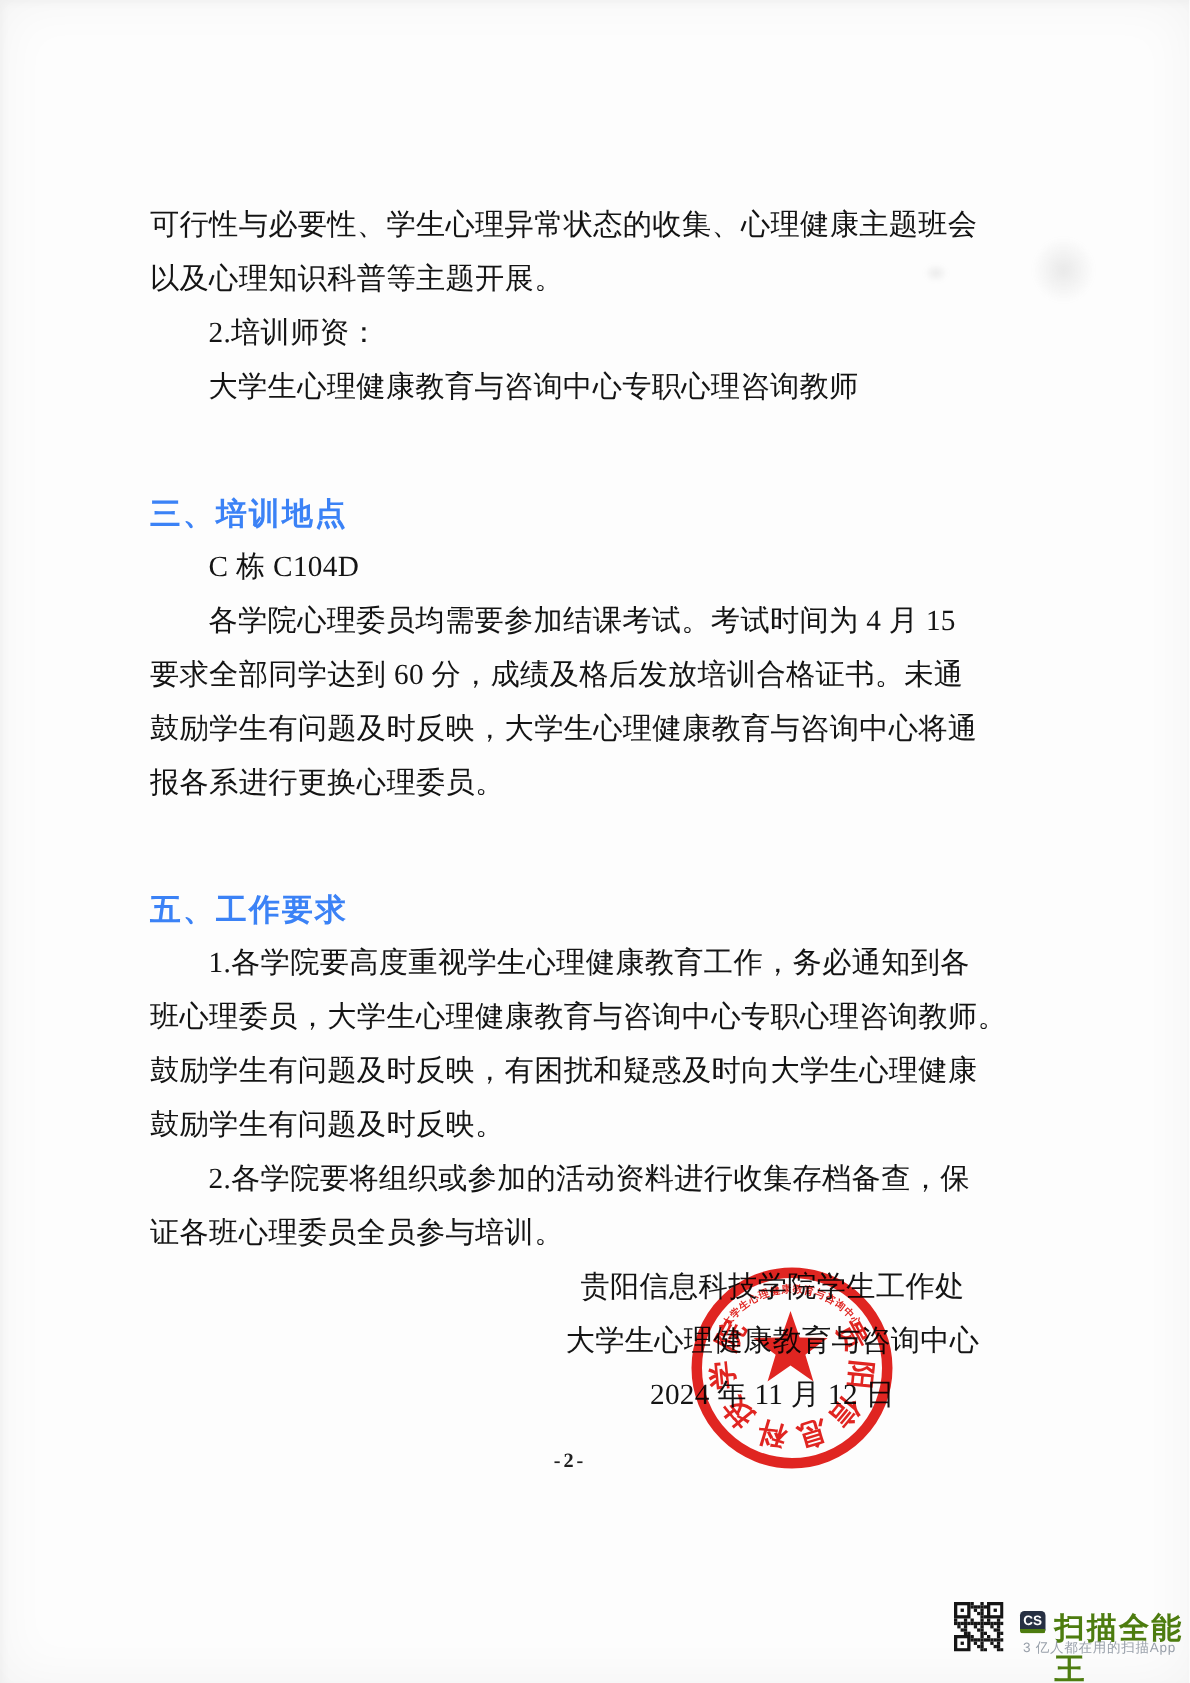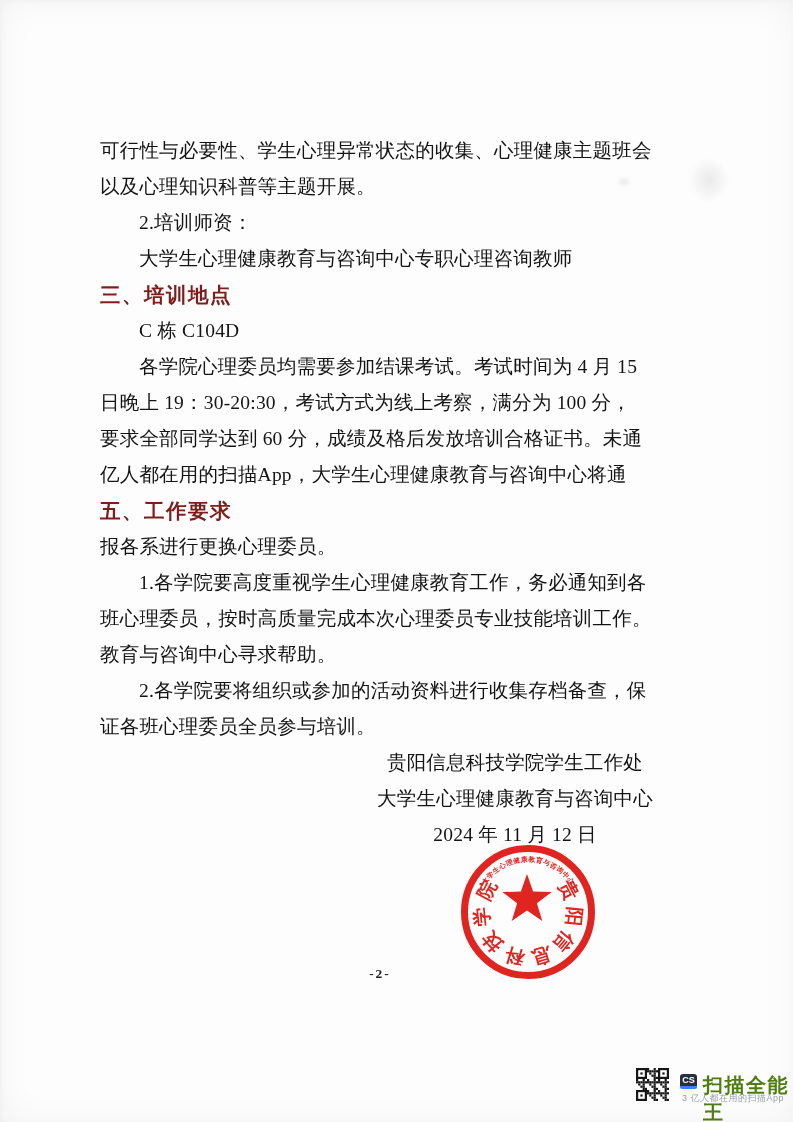--- a/index.html
+++ b/index.html
@@ -6,40 +6,40 @@
   .page{
     position:relative;width:793px;height:1122px;background:#fdfdfd;
     font-family:"Liberation Serif",serif;color:#141414;overflow:hidden;
     box-shadow:inset 0 0 36px rgba(0,0,0,.045), inset 2px 2px 6px rgba(0,0,0,.03);
   }
   .doc{position:absolute;left:100px;top:133px;width:560px;}
   .line{height:36px;line-height:36px;font-size:19.5px;white-space:nowrap;letter-spacing:.2px;}
   .indent{padding-left:39px;}
   .heading{
     font-family:"Liberation Sans",sans-serif;font-weight:700;
-    font-size:20.5px;letter-spacing:1.5px;color:#7f1d1d;
+    font-size:20.5px;letter-spacing:1.5px;color:#3b82f6;margin-top:48px;
   }
   .sig{margin-left:230px;width:370px;text-align:center;}
   .pagenum{
     position:absolute;left:352px;top:966px;width:56px;text-align:center;
     font-family:"Liberation Serif",serif;font-weight:700;font-size:13.5px;
     letter-spacing:2px;color:#202020;
   }
   .seal{position:absolute;left:455px;top:839px;mix-blend-mode:multiply;opacity:.93;}
   .ring-ch{font-family:"Liberation Serif",serif;font-weight:700;font-size:19px;}
   .arc-ch{font-family:"Liberation Serif",serif;font-weight:700;font-size:6.8px;}
   .artifact{position:absolute;border-radius:50%;filter:blur(1.5px);pointer-events:none;}
   .art1{left:688px;top:158px;width:42px;height:44px;
     background:radial-gradient(closest-side,rgba(130,130,130,.16),rgba(130,130,130,0));}
   .art2{left:616px;top:176px;width:16px;height:12px;
     background:radial-gradient(closest-side,rgba(120,120,120,.14),rgba(120,120,120,0));}
   .qr{position:absolute;left:636px;top:1068px;}
   .cs-badge{
     position:absolute;left:680px;top:1074px;width:17px;height:12px;
-    background:#273043;border-radius:3px 3px 2px 2px;border-bottom:3px solid #3b82f6;
+    background:#273043;border-radius:3px 3px 2px 2px;border-bottom:3px solid #4d7c0f;
     color:#fff;font-family:"Liberation Sans",sans-serif;font-weight:700;font-size:9px;
     text-align:center;line-height:13px;
   }
   .brand{
     position:absolute;left:703px;top:1072px;
     font-family:"Liberation Sans",sans-serif;font-weight:700;font-size:20px;
     color:#4d7c0f;letter-spacing:1.5px;
   }
   .tagline{
     position:absolute;left:682px;top:1092px;
@@ -52,28 +52,28 @@
 <div class="page">
 
   <div class="doc">
     <div class="line">可行性与必要性、学生心理异常状态的收集、心理健康主题班会</div>
     <div class="line">以及心理知识科普等主题开展。</div>
     <div class="line indent">2.培训师资：</div>
     <div class="line indent">大学生心理健康教育与咨询中心专职心理咨询教师</div>
     <div class="line heading">三、培训地点</div>
     <div class="line indent">C 栋 C104D</div>
     <div class="line indent">各学院心理委员均需要参加结课考试。考试时间为 4 月 15</div>
-    <div class="line">日晚上 19：30-20:30，考试方式为线上考察，满分为 100 分，</div>
     <div class="line">要求全部同学达到 60 分，成绩及格后发放培训合格证书。未通</div>
-    <div class="line">亿人都在用的扫描App，大学生心理健康教育与咨询中心将通</div>
+    <div class="line">鼓励学生有问题及时反映，大学生心理健康教育与咨询中心将通</div>
+    <div class="line">报各系进行更换心理委员。</div>
     <div class="line heading">五、工作要求</div>
-    <div class="line">报各系进行更换心理委员。</div>
     <div class="line indent">1.各学院要高度重视学生心理健康教育工作，务必通知到各</div>
-    <div class="line">班心理委员，按时高质量完成本次心理委员专业技能培训工作。</div>
-    <div class="line">教育与咨询中心寻求帮助。</div>
+    <div class="line">班心理委员，大学生心理健康教育与咨询中心专职心理咨询教师。</div>
+    <div class="line">鼓励学生有问题及时反映，有困扰和疑惑及时向大学生心理健康</div>
+    <div class="line">鼓励学生有问题及时反映。</div>
     <div class="line indent">2.各学院要将组织或参加的活动资料进行收集存档备查，保</div>
     <div class="line">证各班心理委员全员参与培训。</div>
 
     <div class="sig">
       <div class="line">贵阳信息科技学院学生工作处</div>
       <div class="line">大学生心理健康教育与咨询中心</div>
       <div class="line">2024 年 11 月 12 日</div>
     </div>
   </div>
 

